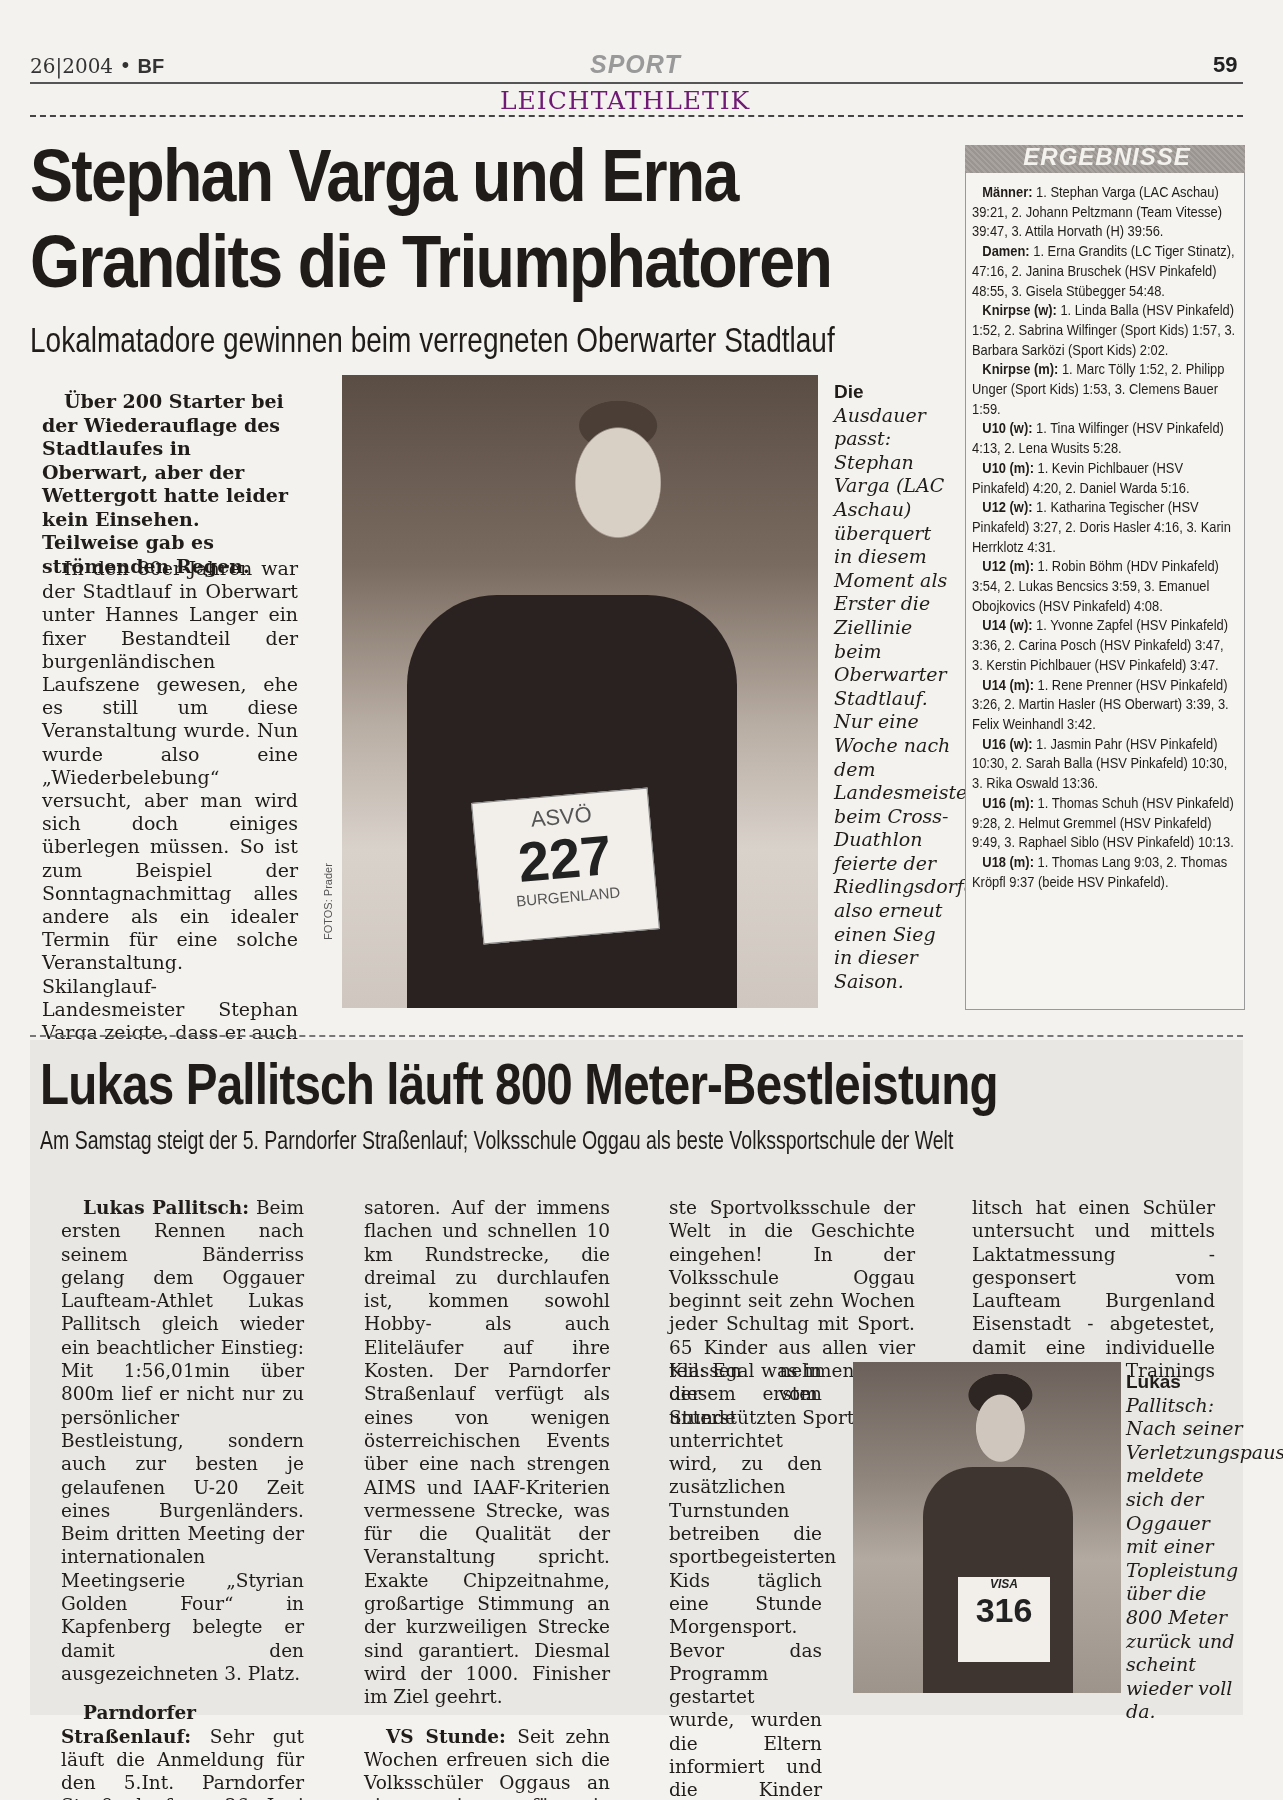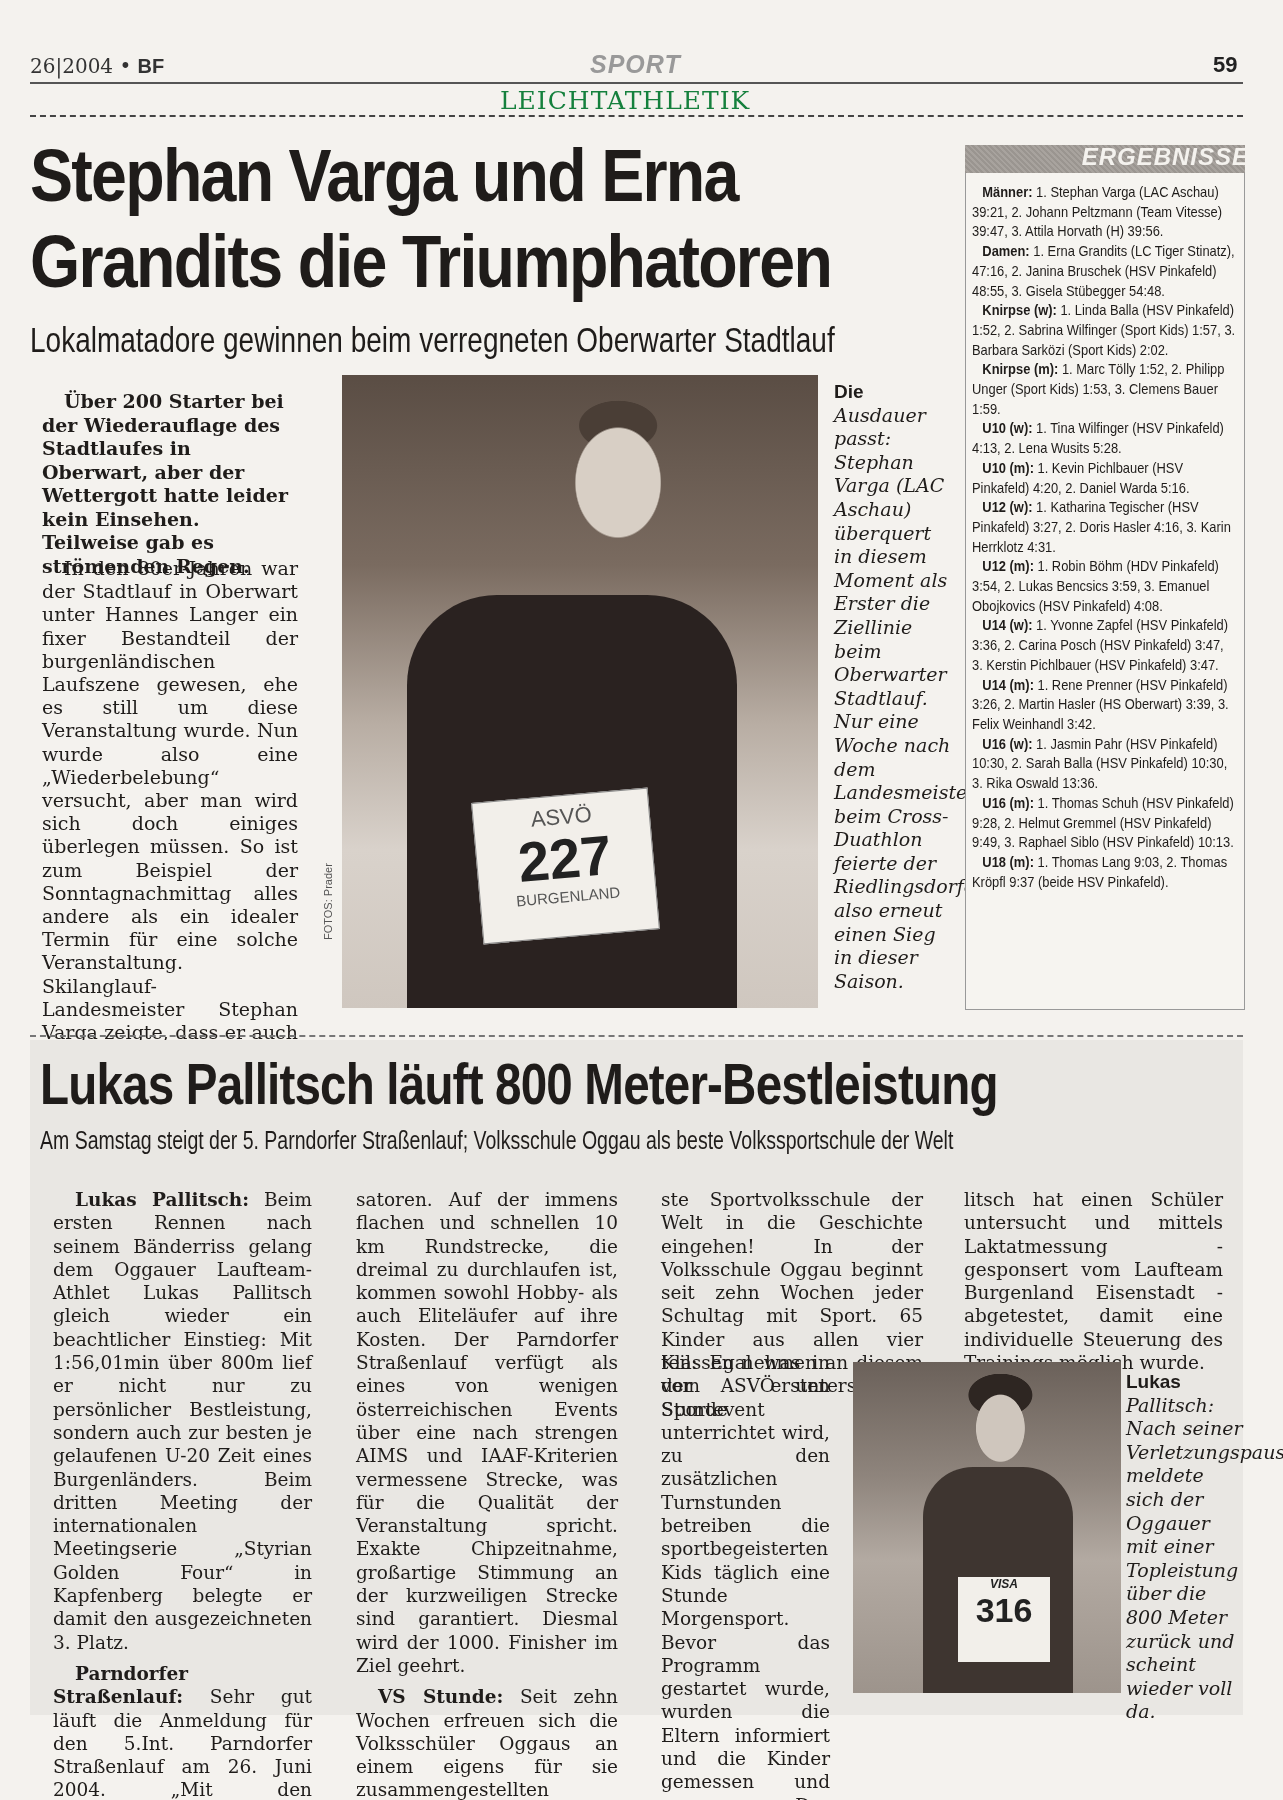--- a/index.html
+++ b/index.html
@@ -8,21 +8,21 @@
   .serif { font-family:"DejaVu Serif", "Liberation Serif", serif; }
   .sans { font-family:"Liberation Sans", "DejaVu Sans", sans-serif; }
   .cond { font-family:"Liberation Sans", "DejaVu Sans", sans-serif; }
 
   
   #hdr-issue { left:30px; top:54px; font-size:20px; color:#333; }
   #hdr-issue b { font-family:"Liberation Sans", sans-serif; font-weight:bold;margin-top:44px; }
   #hdr-section { left:590px; top:50px; font-size:25px; font-weight:bold; font-style:italic; color:#999; letter-spacing:1px; }
   #hdr-page { left:1213px; top:52px; font-size:22px; font-weight:bold; color:#222; }
   #hdr-rule { left:30px; top:82px; width:1213px; height:2px; background:#555; }
-  #hdr-sub { left:500px; top:86px; font-size:25px; color:#15803d; letter-spacing:1px; }
+  #hdr-sub { left:500px; top:86px; font-size:25px; color:#701a75; letter-spacing:1px; }
   .dashed { border-top:2px dashed #444; height:0; }
   #hdr-dash { left:30px; top:115px; width:1213px; }
 
   
   #a1-headline { left:30px; top:132px; width:900px; font-size:75px; font-weight:bold; line-height:86px; letter-spacing:-2px; transform:scaleX(0.86); transform-origin:left top; white-space:nowrap; }
   #a1-sub { left:30px; top:320px; font-size:35px; transform:scaleX(0.80); transform-origin:left top; white-space:nowrap; }
   #a1-lead { left:30px; top:378px; width:280px; font-size:19px; font-weight:bold; line-height:23.5px; }
   #a1-body { left:30px; top:545px; width:280px; font-size:19px; line-height:23.2px; text-align:justify; }
   #a1-body p, #a1-lead p { margin:12px; text-indent:22px; }
 
@@ -38,34 +38,34 @@
   #a1-photo .bib .b2 { font-size:56px; font-weight:bold; line-height:58px; }
   #a1-photo .bib .b3 { font-size:15px; color:#555; }
   #a1-credit { left:322px; top:940px; font-size:11px; color:#555; transform:rotate(-90deg); transform-origin:left top; white-space:nowrap; font-family:"Liberation Sans", sans-serif; }
 
   #a1-caption { left:834px; top:380px; width:120px; font-size:19px; line-height:23.6px; font-style:italic; }
   #a1-caption b { font-style:normal; font-family:"Liberation Sans", sans-serif; }
 
   
   #res-box { left:965px; top:145px; width:278px; height:863px; border:1px solid #999; background:#f6f4f0; }
   #res-header { left:965px; top:145px; width:280px; height:28px; background:repeating-linear-gradient(45deg,#9a9590 0 2px,#a8a39e 2px 4px); }
-  #res-title { left:965px; top:143px; width:284px; text-align:right; font-size:24px; font-weight:bold; font-style:italic; color:#f4f2ee; letter-spacing:1px; }
+  #res-title { left:965px; top:143px; width:284px; text-align:center; font-size:24px; font-weight:bold; font-style:italic; color:#f4f2ee; letter-spacing:1px; }
   #res-body { left:972px; top:182px; width:265px; font-size:15px; line-height:19.7px; transform:scaleX(0.86); transform-origin:left top; width:308px; }
   #res-body p { margin:0; text-indent:12px; }
   #res-body b { font-weight:bold; }
 
   
   #mid-dash { left:30px; top:1035px; width:1213px; border-top:2px dashed #777; }
 
   
   #a2-bg { left:30px; top:1040px; width:1213px; height:675px; background:#e9e7e3; }
   #a2-headline { left:40px; top:1050px; font-size:58px; font-weight:bold; letter-spacing:-1px; transform:scaleX(0.82); transform-origin:left top; white-space:nowrap; }
   #a2-sub { left:40px; top:1126px; font-size:25px; transform:scaleX(0.78); transform-origin:left top; white-space:nowrap; }
   .col { font-size:18.5px; line-height:23.3px; text-align:justify; }
-  .col p { margin:8px; text-indent:22px; }
+  .col p { margin:16px; text-indent:22px; }
   .col p.noind { text-indent:0; }
   #a2-col1 { left:45px; top:1180px; width:275px; }
   #a2-col2 { left:348px; top:1180px; width:278px; }
   #a2-col3 { left:653px; top:1180px; width:278px; }
   #a2-col3b { left:653px; top:1343px; width:185px; }
   #a2-col4 { left:956px; top:1180px; width:275px; }
 
   #a2-photo { left:853px; top:1362px; width:268px; height:331px; overflow:hidden; background:
       radial-gradient(ellipse 40px 55px at 55% 20%, #cfc6bd 0 60%, transparent 62%),
       radial-gradient(ellipse 45px 30px at 55% 10%, #2e2622 0 70%, transparent 72%),

